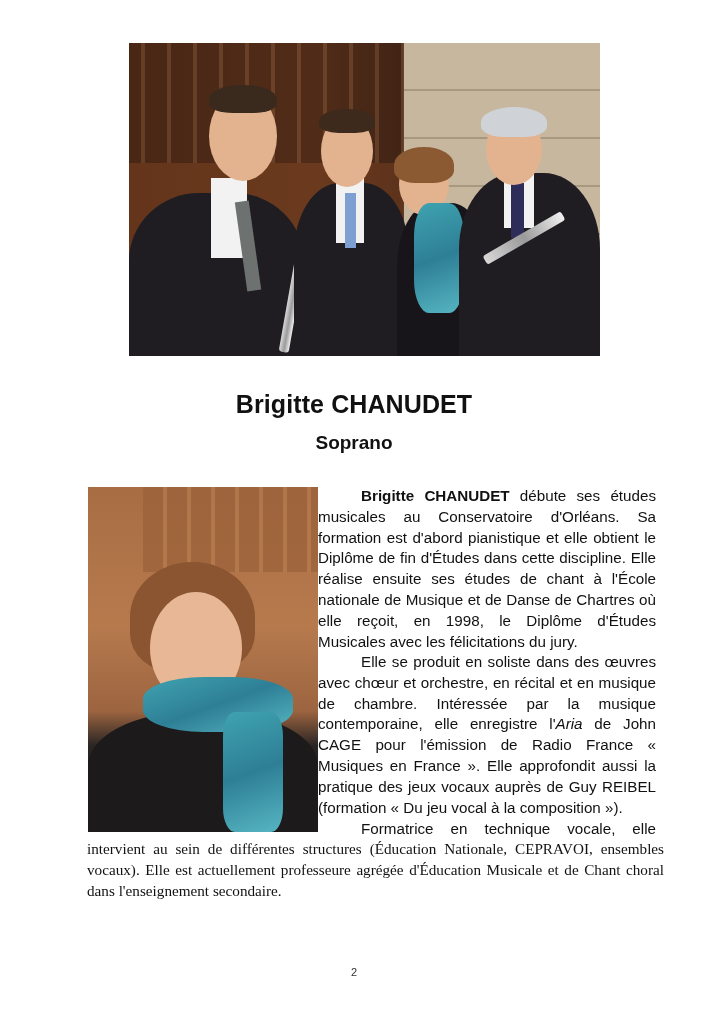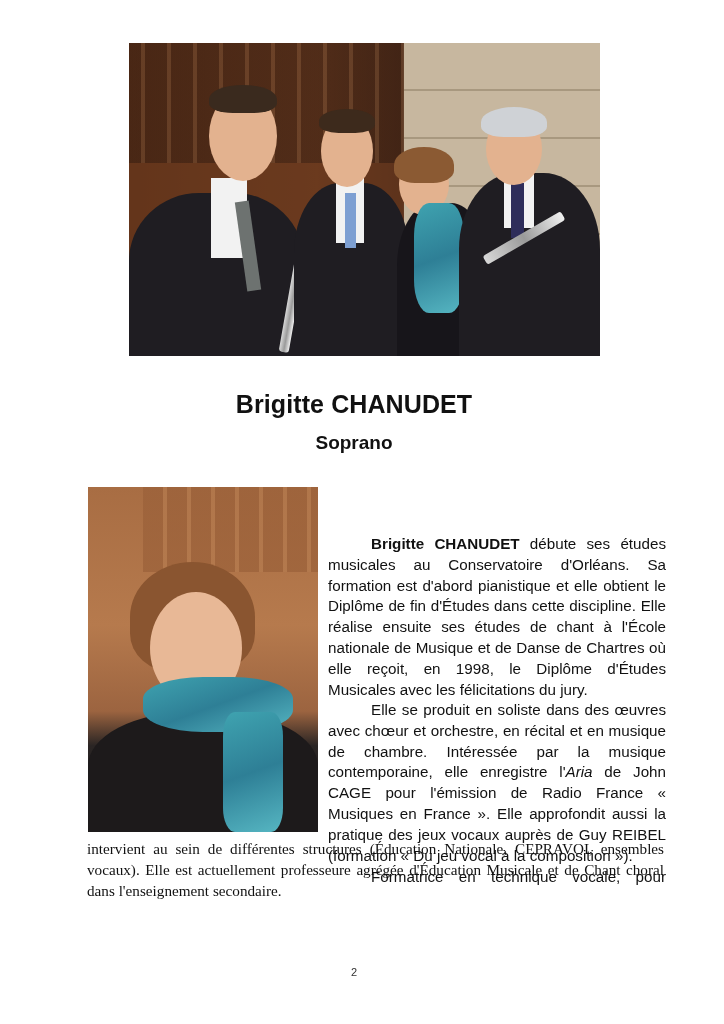--- a/index.html
+++ b/index.html
@@ -19,21 +19,21 @@
   .shirt { position:absolute; background:#f2f2f2; }
   .tie { position:absolute; }
   .scarf { position:absolute; background:linear-gradient(160deg,#3fa3b0,#2e7f96 50%,#56b6c2); border-radius:30%; }
   .trumpet { position:absolute; background:linear-gradient(90deg,#d8d8d8,#9a9a9a,#f0f0f0); border-radius:3px; }
 
   .title { position:absolute; left:0; width:724px; text-align:center; font-weight:bold; }
   #name-title { top:390px; font-size:25px; left:-8px; letter-spacing:0.1px; }
   #role-title { top:432px; font-size:19px; left:-8px; }
 
   .body-text { position:absolute; font-size:15.2px; line-height:20.8px; text-align:justify; }
-  .col-right { left:328px; width:338px;margin-top:48px; }
+  .col-right { left:318px; width:338px; }
   #para1 { top:486px; }
   #para2 { top:652px; }
   #para3-start { top:819px; }
   #para3-rest { top:839px; left:87px; width:577px;font-family:Liberation Serif, serif; }
   .indent { text-indent:43px; }
   .last-line-left { text-align-last:left; }
   #page-number { position:absolute; top:966px; left:0; width:724px; text-align:center; font-size:11px; color:#333; left:-8px; }
 </style>
 </head>
 <body>
@@ -87,16 +87,16 @@
   <div class="head" style="left:62px;top:105px;width:92px;height:112px;background:#e8b896;"></div>
   <div style="position:absolute;left:0;top:225px;width:230px;height:120px;background:#1d1a1b;border-radius:45% 45% 0 0;"></div>
   <div class="scarf" style="left:55px;top:190px;width:150px;height:55px;border-radius:40%;"></div>
   <div class="scarf" style="left:135px;top:225px;width:60px;height:120px;border-radius:20%;"></div>
 </div>
 
 <div id="para1" class="body-text col-right indent last-line-left"><b>Brigitte CHANUDET</b><span> débute ses études musicales au Conservatoire d'Orléans. Sa formation est d'abord pianistique et elle obtient le Diplôme de fin d'Études dans cette discipline. Elle réalise ensuite ses études de chant à l'École nationale de Musique et de Danse de Chartres où elle reçoit, en 1998, le Diplôme d'Études Musicales avec les félicitations du jury.</span></div>
 
 <div id="para2" class="body-text col-right indent last-line-left"><span>Elle se produit en soliste dans des œuvres avec chœur et orchestre, en récital et en musique de chambre. Intéressée par la musique contemporaine, elle enregistre l'</span><i>Aria</i><span> de John CAGE pour l'émission de Radio France « Musiques en France ». Elle approfondit aussi la pratique des jeux vocaux auprès de Guy REIBEL (formation « Du jeu vocal à la composition »).</span></div>
 
-<div id="para3-start" class="body-text col-right indent" style="text-align-last:justify;">Formatrice en technique vocale, pour</div>
+<div id="para3-start" class="body-text col-right indent" style="text-align-last:justify;">Formatrice en technique vocale, elle</div>
 <div id="para3-rest" class="body-text last-line-left">intervient au sein de différentes structures (Éducation Nationale, CEPRAVOI, ensembles vocaux). Elle est actuellement professeure agrégée d'Éducation Musicale et de Chant choral dans l'enseignement secondaire.</div>
 
 <div id="page-number">2</div>
 
 </body></html>

